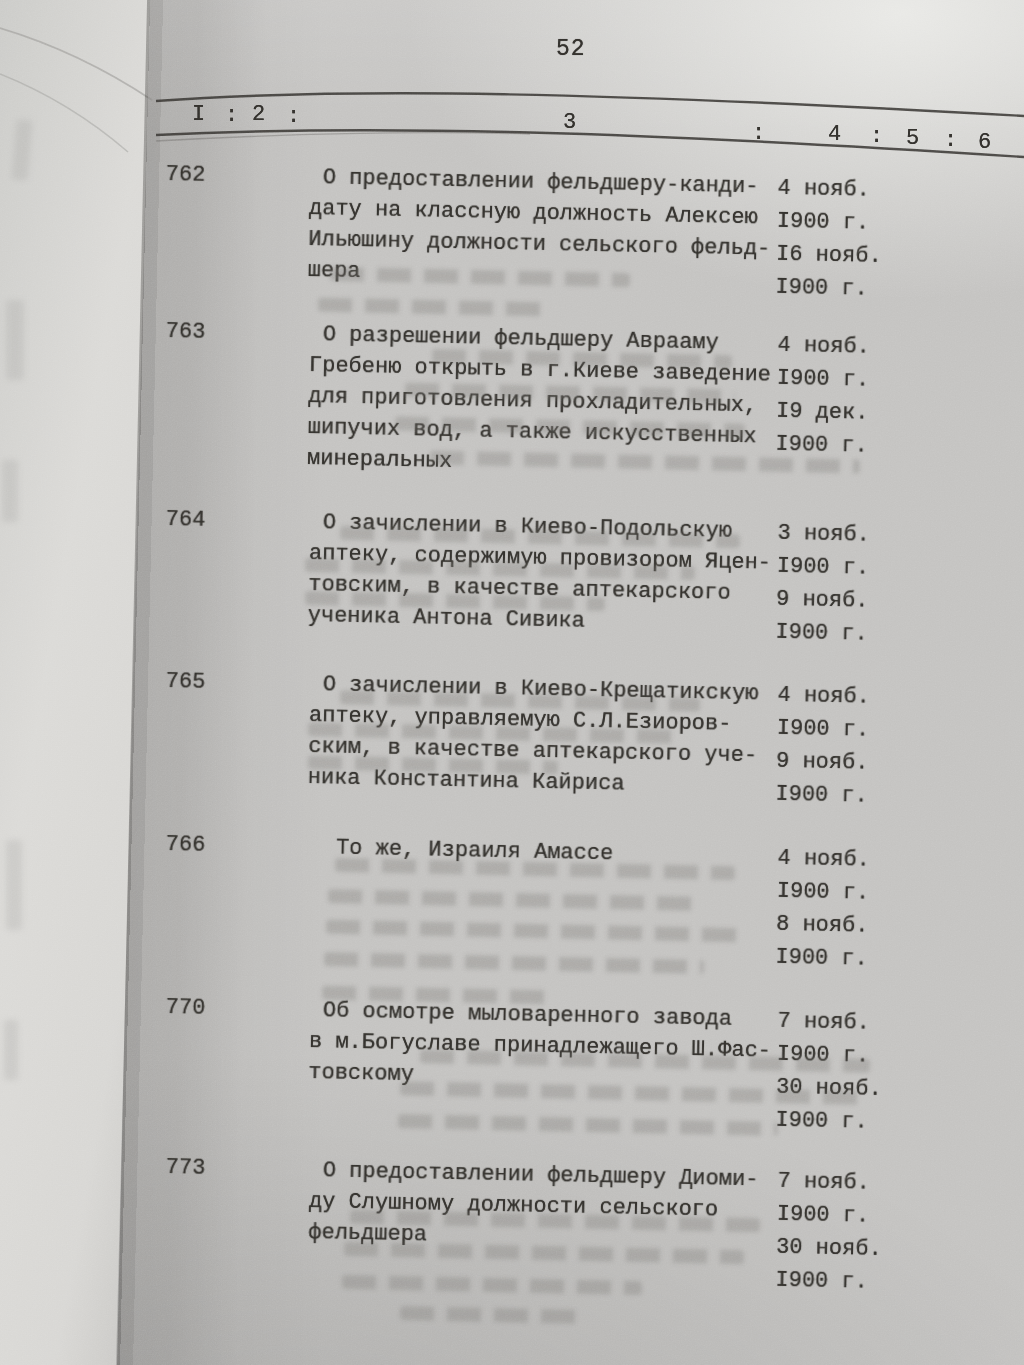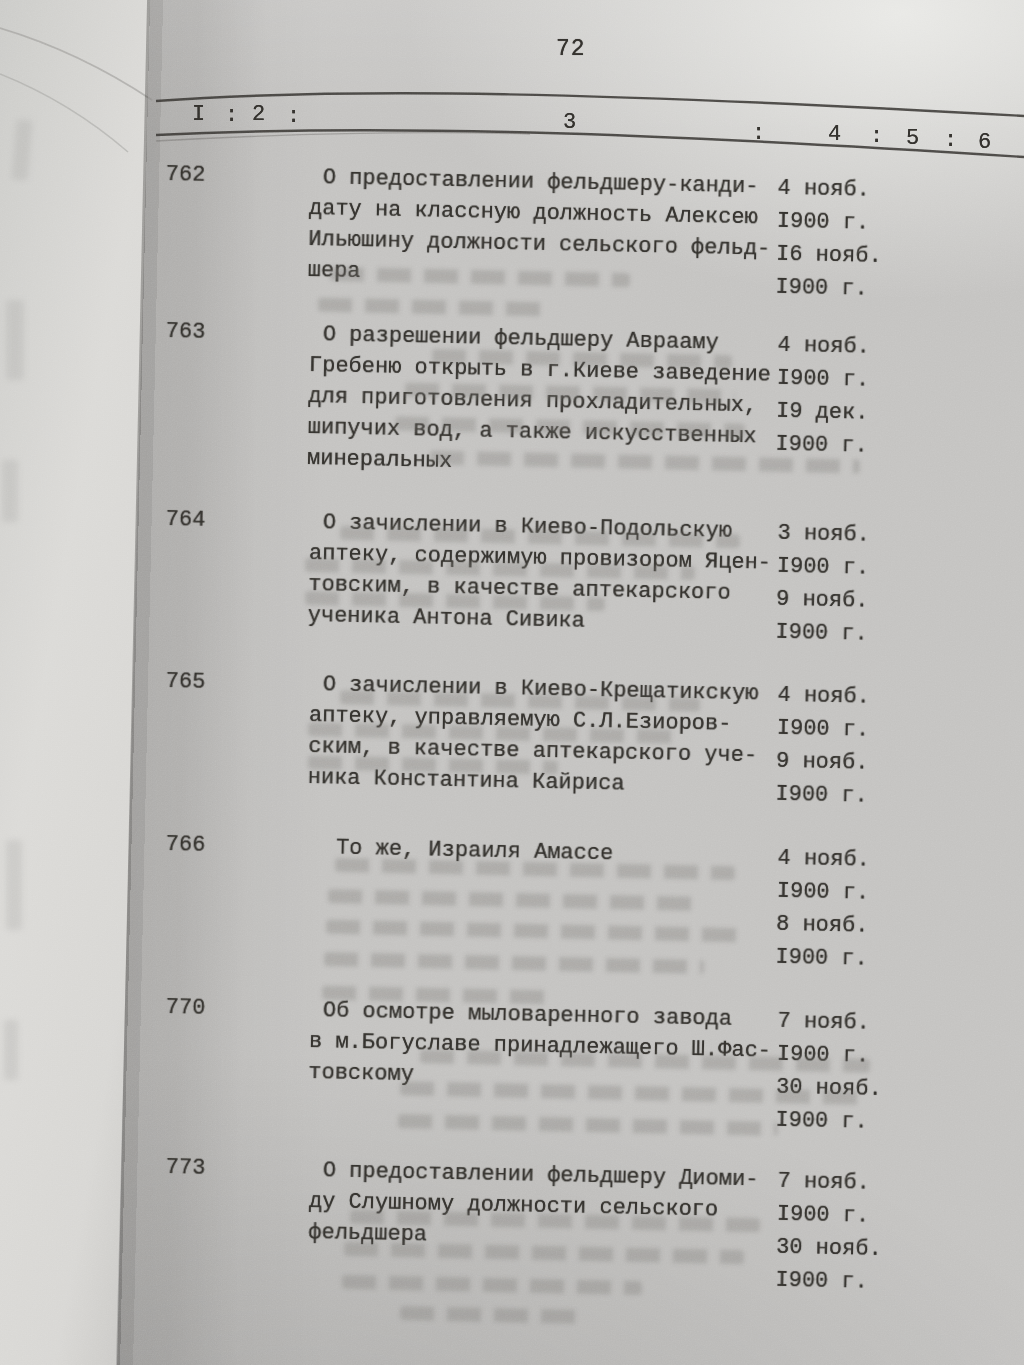--- a/index.html
+++ b/index.html
@@ -89,21 +89,21 @@
     <path d="M0,74 Q70,102 128,152" fill="none" stroke="#a7a6a3" stroke-width="1.6" opacity="0.6"></path>
   </svg>
   <div class="prev-ghost" style="left:14px; top:120px; width:16px; height:60px; transform:rotate(5deg);"></div>
   <div class="prev-ghost" style="left:6px;  top:300px; width:18px; height:80px;"></div>
   <div class="prev-ghost" style="left:2px;  top:460px; width:16px; height:62px;"></div>
   <div class="prev-ghost" style="left:6px;  top:840px; width:16px; height:90px;"></div>
   <div class="prev-ghost" style="left:4px;  top:1020px; width:14px; height:60px;"></div>
 
   <div class="gutter-band"></div>
 
-  <div class="page-number">72</div>
+  <div class="page-number">52</div>
 
   <svg class="header-rules" width="1024" height="200">
     <path d="M156,101 C350,87 600,92 1024,116" fill="none" stroke="#3a3834" stroke-width="2.4" opacity="0.88"></path>
     <path d="M156,135 C380,124 640,132 1024,157" fill="none" stroke="#3a3834" stroke-width="2.4" opacity="0.88"></path>
     <path d="M156,141 C300,133 430,131 530,134" fill="none" stroke="#55534f" stroke-width="1.4" opacity="0.35"></path>
   </svg>
 
   <div>
     <span class="hcell" style="left:192px; top:102px;">I</span>
     <span class="hcell" style="left:225px; top:103px;">:</span>

